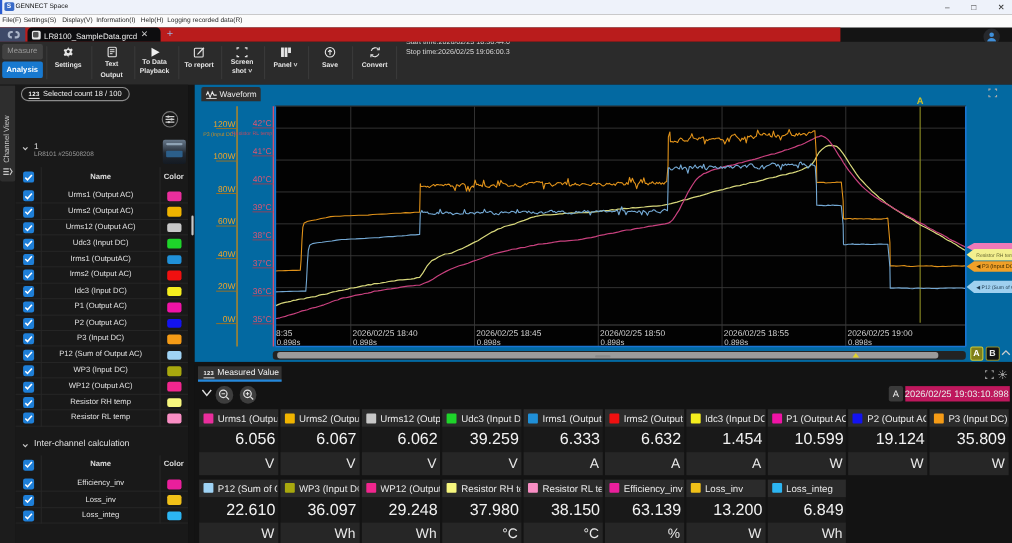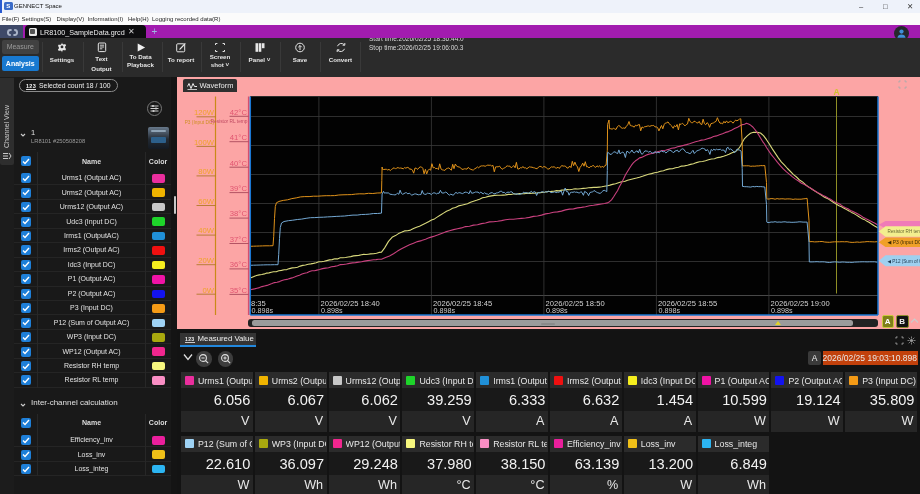--- a/index.html
+++ b/index.html
@@ -7,21 +7,21 @@
 .abs{position:absolute}
 
 #titlebar{left:0;top:0;width:920px;height:12.5px;background:#eef2fa;color:#1a1a1a;border-left:2px solid #2a5bd0}
 #titlebar .ttl{left:12px;top:3px;font-size:6px;color:#111}
 #titlebar .appic{left:2px;top:1.5px;width:8.5px;height:8.5px;background:#3a6bc8;border-radius:1.5px;color:#fff;font-size:6px;text-align:center;line-height:9px;font-weight:bold}
 .winbtn{top:2px;font-size:7.5px;color:#333}
 
 #menubar{left:0;top:12.5px;width:920px;height:12px;background:#fbfbfb}
 #menubar span{position:absolute;top:3px;font-size:6px;color:#1f1f1f}
 
-#tabstrip{left:0;top:24.5px;width:920px;height:13.5px;background:#a21caf}
+#tabstrip{left:0;top:24.5px;width:764px;height:13.5px;background:#b91c1c}
 #tabstrip .logo{left:0;top:0;width:23px;height:13.5px;background:#3e4968}
 #doctab{left:25px;top:0.5px;width:121px;height:13px;background:#0d0d0f;border-radius:4px 4px 0 0;color:#ededed}
 #doctab .ic{left:3.5px;top:2.5px;width:8px;height:8px;background:#e8e8e8;border-radius:1.5px}
 #doctab .ic i{position:absolute;left:1.5px;top:1.5px;width:5px;height:5px;background:#555;border-radius:1px}
 #doctab .tx{left:15px;top:2.8px;font-size:7.2px;white-space:nowrap}
 #doctab .x{left:103px;top:2px;font-size:8px;color:#ccc}
 #tabplus{left:149px;top:1px;width:11px;height:11px;color:#9db4e0;font-size:10px;text-align:center;line-height:11px}
 #person{left:894px;top:26px;width:15px;height:15px;border-radius:50%;background:#26282c}
 
 #toolbar{left:0;top:38px;width:920px;height:38.5px;background:#2b2b2b;overflow:hidden}
@@ -50,40 +50,40 @@
 .thdr{position:absolute;left:0;width:157px;height:18.5px;color:#dcdcdc;font-size:7px;font-weight:bold}
 .thdr .nm,.row .nm{position:absolute;left:24.5px;width:106px;text-align:center}
 .thdr .cl{position:absolute;left:131px;width:26px;text-align:center}
 .row{position:absolute;left:0;width:157px;height:14.45px;border-bottom:1px solid #252525;color:#e2e2e2;font-size:7px}
 .row .nm{top:3.2px;white-space:nowrap}
 .cb{position:absolute;left:6.5px;width:10px;height:10px;background:#1e7fd8;border-radius:2px}
 .cb svg{position:absolute;left:1px;top:1.5px}
 .sw{position:absolute;left:137.5px;top:3px;width:13px;height:8.6px;border-radius:2px}
 .colsep{position:absolute;width:1px;background:#272727}
 
-#wavepanel{left:176.5px;top:76.5px;width:743.5px;height:252px;background:#fca5a5}
+#wavepanel{left:176.5px;top:76.5px;width:743.5px;height:252px;background:#0369a1}
 #wavetab{left:6.5px;top:2px;width:54px;height:13.5px;background:#2f2f2f;border-radius:2px 2px 0 0;color:#e9e9e9;font-size:7.5px;line-height:13.5px}
 #wavetab svg{position:absolute;left:4px;top:3px}
 #wavetab .t{position:absolute;left:16.5px}
 .expic{position:absolute;color:#aaa}
 #wscroll{left:71.5px;top:242.5px;width:630px;height:7.5px;background:#232323;border-radius:3px}
 #wthumb{left:4px;top:1px;width:601px;height:5.5px;background:#9b9b9b;border-radius:2.5px;position:absolute}
 #amark{left:598px;top:244px;width:0;height:0;border-left:3.5px solid transparent;border-right:3.5px solid transparent;border-bottom:4.5px solid #e0d22a;position:absolute}
 .abbtn{position:absolute;top:238.5px;width:12.5px;height:12.5px;border-radius:2px;font-size:8px;font-weight:bold;text-align:center;line-height:12.5px}
 #btnA{left:705px;background:#7f7f19;border:1px solid #caca3a;color:#fff}
 #btnB{left:719.5px;background:#131313;border:1px solid #8f8f2f;color:#ededed}
 #wchev{left:733px;top:240.5px;position:absolute}
 #wdash{left:364.5px;top:246px;width:14px;height:2.5px;background:#8a8a8a;border-radius:1.5px;position:absolute}
 
 #measpanel{left:176.5px;top:330.5px;width:743.5px;height:163.5px;background:#131313}
 #meastab{left:3.5px;top:2px;width:76px;height:14.5px;background:#343434;border-bottom:2.5px solid #2288dd;color:#f0f0f0;font-size:7.8px;line-height:12px}
 #meastab b{font-size:5.2px;margin:0 3px 0 5px;letter-spacing:.3px;border-bottom:.5px solid #ccc}
 .zbtn{position:absolute;top:20.5px;width:15.5px;height:15.5px;border-radius:50%;background:#3d3d3d}
 #abox{left:631.5px;top:20.5px;width:13px;height:14px;background:#3a3a3a;border-radius:2px;color:#eee;font-size:8.5px;text-align:center;line-height:14px}
-#tbox{left:646px;top:20.5px;width:95px;height:14px;background:#c2410c;color:#e8e8e8;font-size:8.5px;text-align:right;line-height:14px;padding-right:3px;white-space:nowrap}
+#tbox{left:646px;top:20.5px;width:95px;height:14px;background:#be185d;color:#e8e8e8;font-size:8.5px;text-align:right;line-height:14px;padding-right:3px;white-space:nowrap}
 .card{position:absolute;width:71.8px}
 .ch{position:relative;height:16px;background:#2b2b2b}
 .chip{position:absolute;left:4px;top:3.5px;width:9px;height:9px;border-radius:1px}
 .cn{position:absolute;left:17px;top:3.6px;font-size:8.8px;color:#e9e9e9;white-space:nowrap;width:54px;overflow:hidden}
 .cv{height:23px;background:#191919;font-size:14.6px;color:#f2f2f2;text-align:right;line-height:24px;padding-right:2.5px}
 .cu{height:20.5px;background:#262626;font-size:12.6px;color:#e8e8e8;text-align:right;line-height:21px;padding-right:3.5px}
 </style></head>
 <body>
 <div id="app">
 

